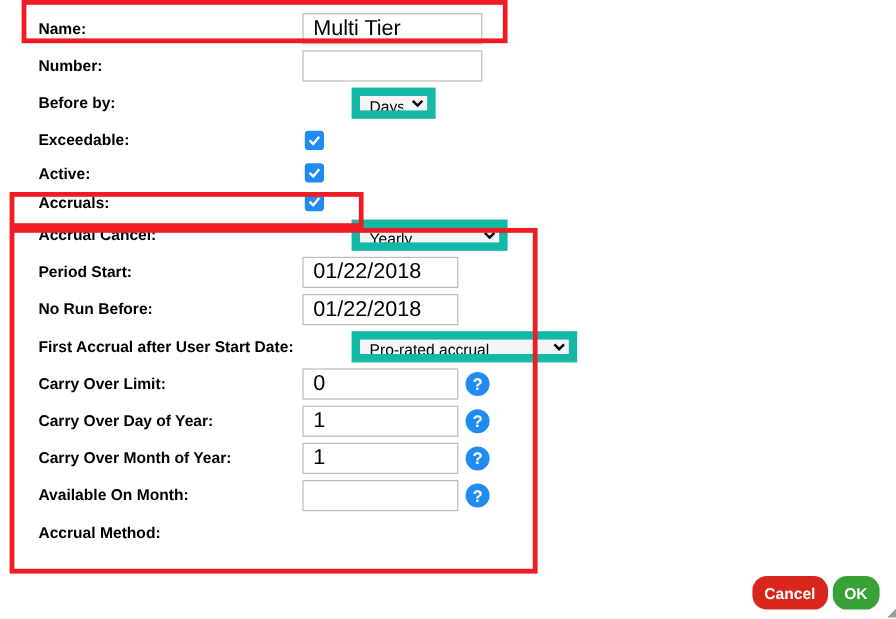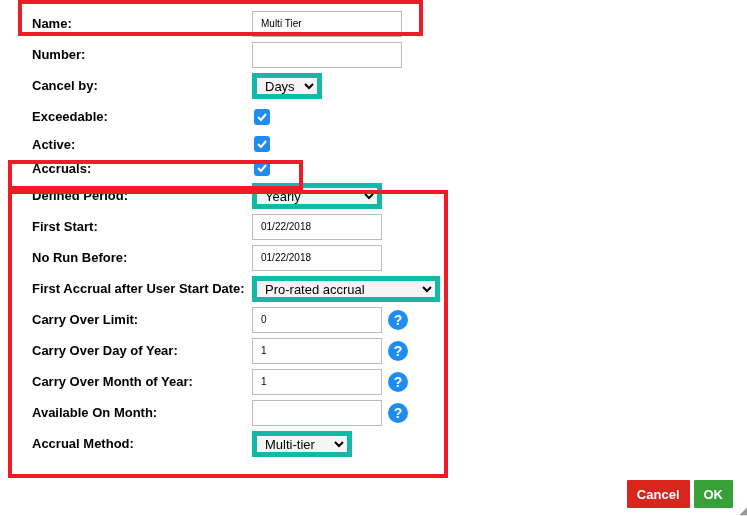--- a/index.html
+++ b/index.html
@@ -2,39 +2,39 @@
 <html><head>
 <meta charset="utf-8">
 <style>
   * { box-sizing: border-box; }
   html, body { margin: 0; padding: 0; background: #fff; font-family: Arial, Helvetica, sans-serif; font-size: 13px; color: #000; }
   .wrap { width: 747px; height: 516px; position: relative; padding: 8px 12px 12px 12px; }
   .row { display: flex; align-items: center; height: 31px; }
   .label { width: 240px; font-weight: bold; padding-left: 20px; }
   .ctrl { display: flex; align-items: center; gap: 6px; }
   input[type="text"].txt {
-    height: 26px; border: 1px solid #bbb; padding: 0 8px; font-size: 10px; background: #fff;
+    height: 26px; border: 1px solid #bbb; padding: 0 8px; font-size: 18px; background: #fff;
   }
   .txt-w140 { width: 150px; }
   .txt-w130 { width: 130px; }
   select.sel {
-    height: 26px; border: 5px solid #14b8a6; background: #f5f5f5; font-size: 13px; padding: 0 4px;
+    height: 26px; border: 7px solid #14b8a6; background: #f5f5f5; font-size: 13px; padding: 0 4px; margin-left: 41px;
   }
   .chk {
     width: 16px; height: 16px; border-radius: 3px; background: #1f8cf2;
     display: inline-flex; align-items: center; justify-content: center;
     margin-left: 2px;
   }
   .chk svg { display: block; }
   .help {
     width: 20px; height: 20px; border-radius: 50%; background: #1f8cf2; color: #fff;
     font-weight: bold; font-size: 14px; display: inline-flex; align-items: center; justify-content: center;
   }
   .footer { position: absolute; right: 14px; bottom: 8px; display: flex; gap: 4px; }
-  .btn { height: 28px; padding: 0 10px; color: #fff; border: none; font-size: 13px; font-weight: bold; border-radius: 1px; }
+  .btn { height: 28px; padding: 0 10px; color: #fff; border: none; font-size: 13px; font-weight: bold; border-radius: 12px; }
   .btn-cancel { background: #d9261c; }
   .btn-ok { background: #37a137; text-align: center; }
   .hl { position: absolute; border: 4px solid #ee1c25; pointer-events: none; }
   .resize-grip { position:absolute; right:2px; bottom:2px; color:#999; font-size:10px; line-height:6px; letter-spacing:-2px; }
 </style>
 </head>
 <body>
 
 <div class="wrap">
 
@@ -46,21 +46,21 @@
   </div>
 
   <div class="row">
     <div class="label">Number:</div>
     <div class="ctrl">
         <input type="text" class="txt txt-w140" value="" style="">
       </div>
   </div>
 
   <div class="row">
-    <div class="label">Cancel by:</div>
+    <div class="label">Before by:</div>
     <div class="ctrl">
         <select class="sel" style="width:70px"><option>Days</option></select>
       </div>
   </div>
 
   <div class="row">
     <div class="label">Exceedable:</div>
     <div class="ctrl">
         <span class="chk">
           <svg width="12" height="12" viewBox="0 0 12 12">
@@ -86,28 +86,28 @@
     <div class="ctrl">
         <span class="chk">
           <svg width="12" height="12" viewBox="0 0 12 12">
             <path d="M2 6 L5 9 L10 3" stroke="#fff" stroke-width="2" fill="none"></path>
           </svg>
         </span>
       </div>
   </div>
 
   <div class="row">
-    <div class="label">Defined Period:</div>
+    <div class="label">Accrual Cancel:</div>
     <div class="ctrl">
         <select class="sel" style="width:130px"><option>Yearly</option></select>
       </div>
   </div>
 
   <div class="row">
-    <div class="label">First Start:</div>
+    <div class="label">Period Start:</div>
     <div class="ctrl">
         <input type="text" class="txt txt-w130" value="01/22/2018" style="">
       </div>
   </div>
 
   <div class="row">
     <div class="label">No Run Before:</div>
     <div class="ctrl">
         <input type="text" class="txt txt-w130" value="01/22/2018" style="">
       </div>
@@ -147,23 +147,20 @@
   <div class="row">
     <div class="label">Available On Month:</div>
     <div class="ctrl">
       <input type="text" class="txt txt-w130" value="" style="">
       <span class="help">?</span>
     </div>
   </div>
 
   <div class="row">
     <div class="label">Accrual Method:</div>
-    <div class="ctrl">
-        <select class="sel" style="width:100px"><option>Multi-tier</option></select>
-      </div>
   </div>
 
   <div class="footer">
     <button class="btn btn-cancel">Cancel</button>
     <button class="btn btn-ok">OK</button>
   </div>
 
   <div class="hl" style="left:18px; top:0px; width:405px; height:36px;"></div>
   <div class="hl" style="left:8px; top:160px; width:295px; height:30px;"></div>
   <div class="hl" style="left:8px; top:190px; width:440px; height:288px;"></div>

